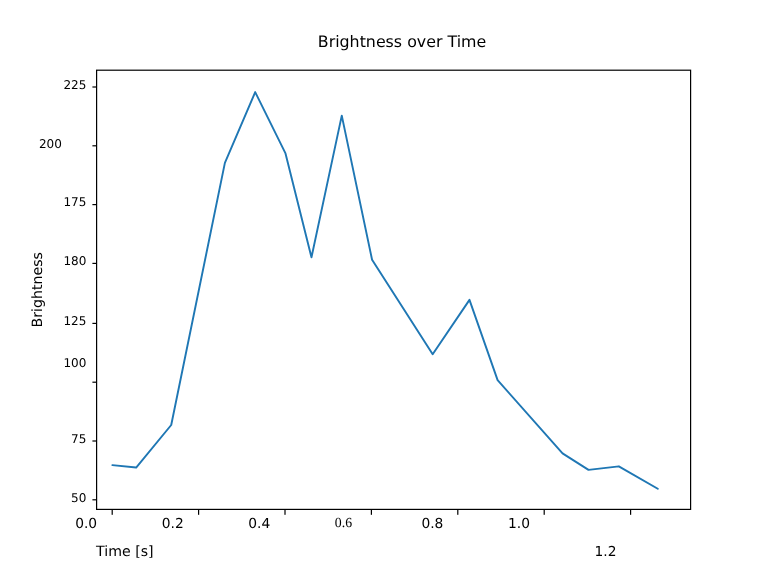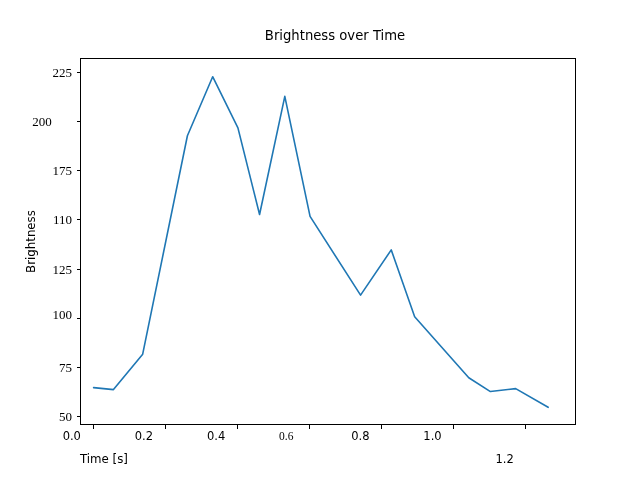--- a/index.html
+++ b/index.html
@@ -41,26 +41,25 @@
     left: 0;
     top: 0;
     width: 496px;
     height: 367px;
     display: block;
   }
   .ytick-label {
     position: absolute;
     right: 0;
     text-align: right;
-    font-size: 13px;
+    font-size: 10px;
     color: #000000;
     width: 60px;
     transform: translateY(-50%);
     line-height: 1;
-    font-family: Liberation Serif, serif;
   }
   .ytick-mark {
     position: absolute;
     width: 3.5px;
     height: 1px;
     background: #000000;
   }
   .xtick-label {
     position: absolute;
     top: 431px;
@@ -103,23 +102,23 @@
 </head>
 <body>
 
 <div id="figure">
 
   <div id="title">Brightness over Time</div>
 
   <div class="tickbox" id="ytick-labels">
       <div class="ytick-label" style="top: 416.145px; left: 12px;">50</div>
       <div class="ytick-label" style="top: 366.949px; left: 12px;">75</div>
-      <div class="ytick-label" style="top: 314px; left: 12px; text-align: right;">100</div>
+      <div class="ytick-label" style="top: 304px; left: 12px; text-align: right;">100</div>
       <div class="ytick-label" style="top: 268.558px; left: 12px;">125</div>
-      <div class="ytick-label" style="top: 219.362px; left: 12px;">110</div>
+      <div class="ytick-label" style="top: 219.362px; left: 12px;">180</div>
       <div class="ytick-label" style="top: 170.166px; left: 12px;">175</div>
       <div class="ytick-label" style="top: 120.971px; left: 12px; text-align: center;">200</div>
       <div class="ytick-label" style="top: 71.7748px; left: 12px;">225</div>
     </div>
   <div class="tickbox" id="ytick-marks">
       <div class="ytick-mark" style="top: 416.145px; left: 76.5px;"></div>
       <div class="ytick-mark" style="top: 366.949px; left: 76.5px;"></div>
       <div class="ytick-mark" style="top: 317.753px; left: 76.5px;"></div>
       <div class="ytick-mark" style="top: 268.558px; left: 76.5px;"></div>
       <div class="ytick-mark" style="top: 219.362px; left: 76.5px;"></div>

